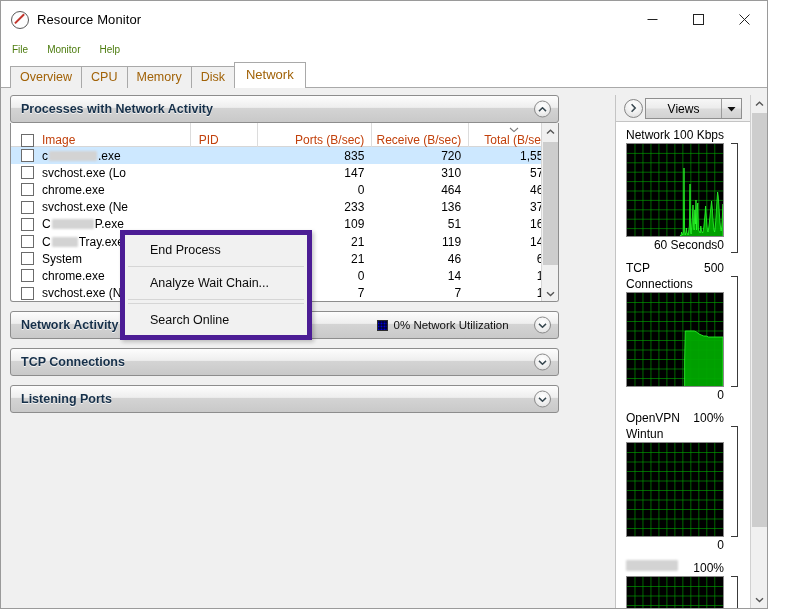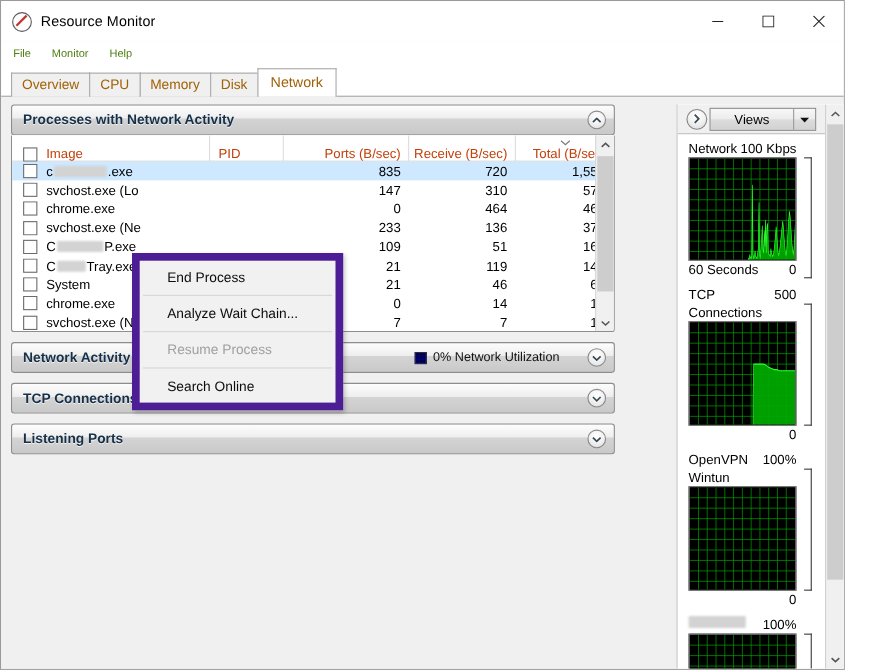--- a/index.html
+++ b/index.html
@@ -264,21 +264,21 @@
     width: 15px; height: 123px;
     background: #cdcdcd;
   }
 
   
   #ctxmenu {
     position: absolute;
     left: 119px; top: 142px;
     width: 192px;
     background: #f1f1f1;
-    border: 7px solid #4c1d95;
+    border: 5px solid #4c1d95;
     box-shadow: 2px 2px 4px rgba(0,0,0,.22);
     z-index: 50;
     padding: 2px 0 2px 0;
   }
   .mi {
     height: 26px;
     display: flex; align-items: center;
     font-size: 12.5px;
     color: #0c0c0c;
     padding-left: 25px;
@@ -348,21 +348,21 @@
     overflow: hidden;
   }
   .gblock { position: relative; margin-bottom: 7px; }
   .glabelrow {
     display: flex; justify-content: space-between;
     font-size: 12px; color: #000;
     padding-right: 16px;
     line-height: 16px;
   }
   .gfoot {
-    display: flex; justify-content: space-between;
+    display: flex; justify-content: flex-end;
     font-size: 12px; color: #000;
     padding-right: 16px;
     line-height: 16px;
   }
   .gfoot.right-only { justify-content: flex-end; }
   .gcanvas {
     border: 1px solid #8a8a8a;
     background: #000;
     position: relative;
     overflow: hidden;
@@ -623,21 +623,20 @@
               <polyline points="1,1.4 4.5,4.8 8,1.4" fill="none" stroke="#37474f" stroke-width="1.5"></polyline>
             </svg>
         </div>
       </div>
 
       <div id="ctxmenu">
         <div class="mi">End Process</div>
         <div class="mi-sep"></div>
         <div class="mi">Analyze Wait Chain...</div>
         <div class="mi-sep"></div>
-        <div class="mi disabled">Resume Process</div>
         <div class="mi-sep"></div>
         <div class="mi">Search Online</div>
       </div>
 
     </div>
 
     <div id="rightpane">
       <div id="rp-inner">
 
         <div id="rp-toolbar">

